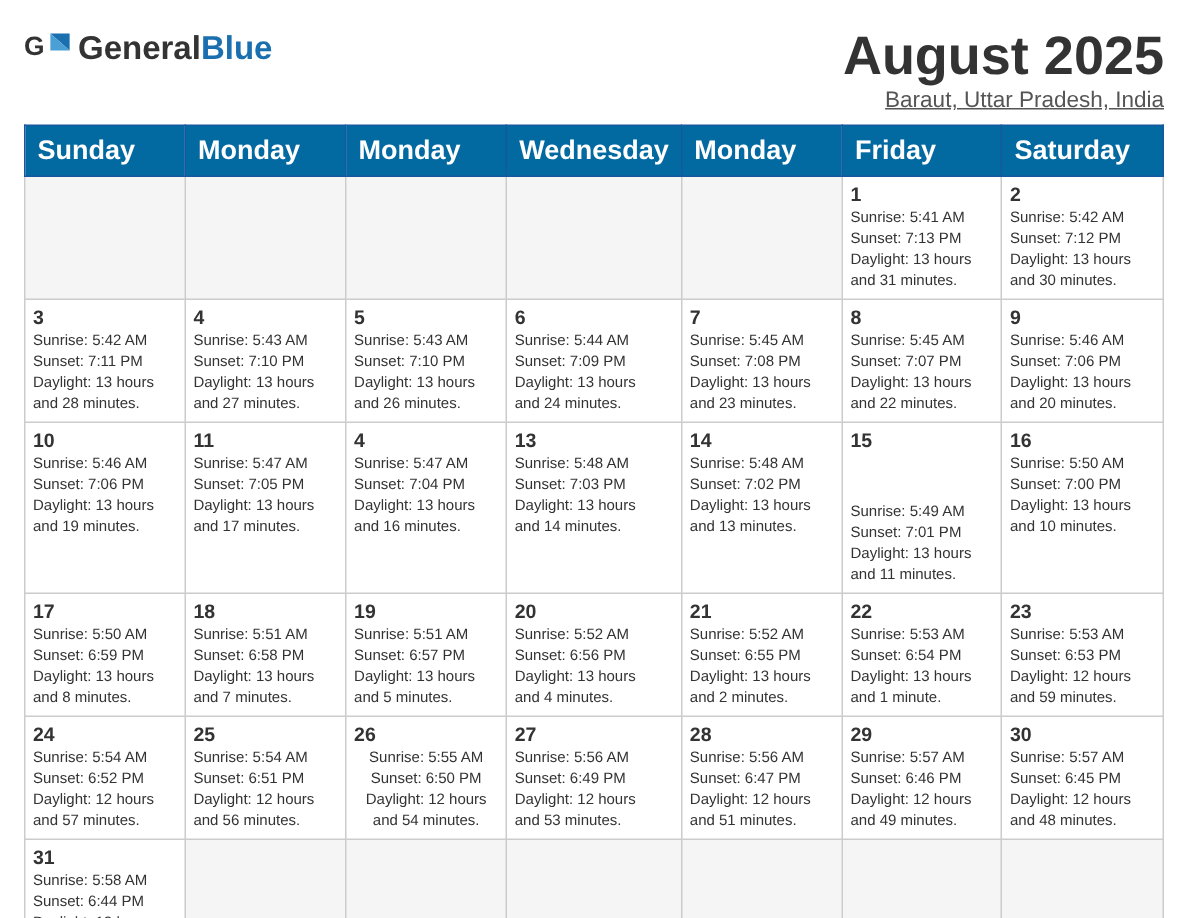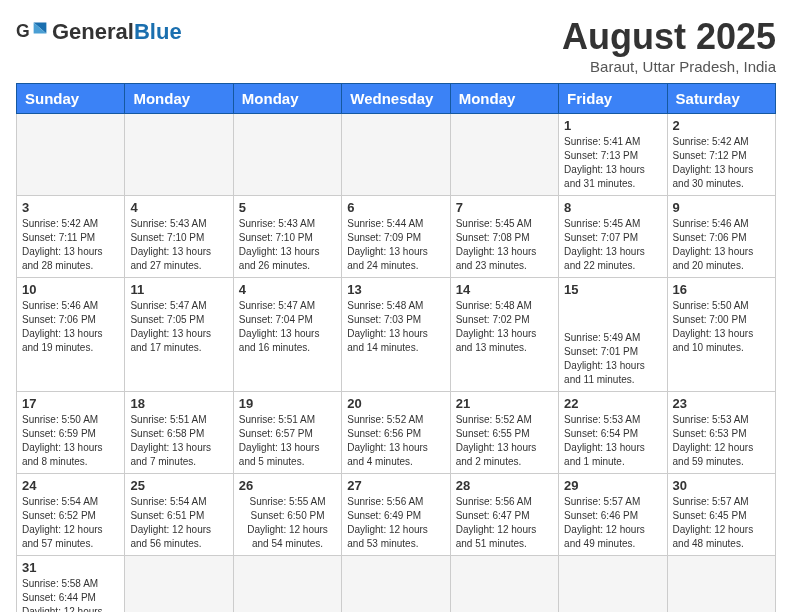--- a/index.html
+++ b/index.html
@@ -36,30 +36,31 @@
       text-align: right;
     }
     .cal-title {
       font-size: 36px;
       font-weight: bold;
       color: #333;
     }
     .cal-subtitle {
       font-size: 15px;
       color: #555;
+      text-decoration: underline;
     }
     .calendar {
       width: 100%;
       border-collapse: collapse;
       border: 1px solid #ccc;
     }
     .calendar th {
-      background: #3b82f6;
+      background: #0369a1;
       color: #fff;
-      font-size: 15px;
+      font-size: 18px;
       font-weight: bold;
       padding: 6px 8px;
       text-align: left;
       border: 1px solid #1558a0;
     }
     .calendar td {
       border: 1px solid #ccc;
       vertical-align: top;
       padding: 4px 5px;
       width: calc(100% / 7);

